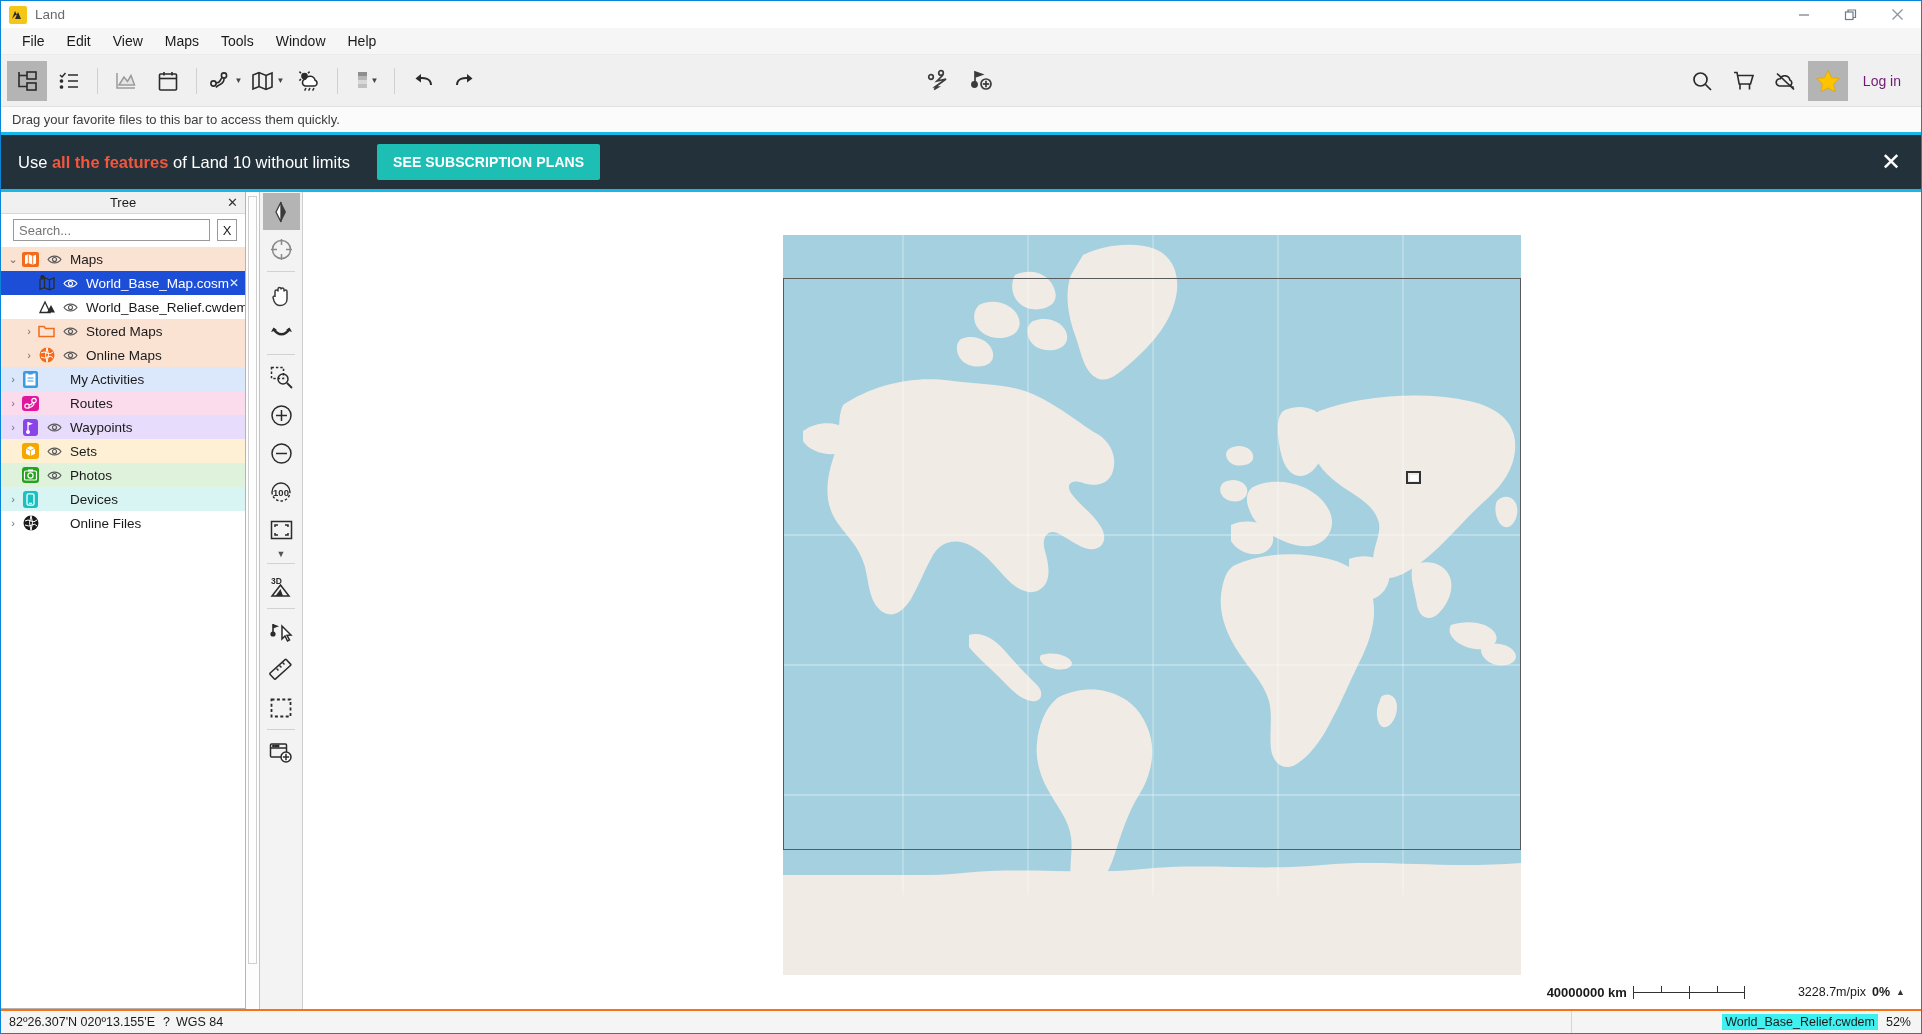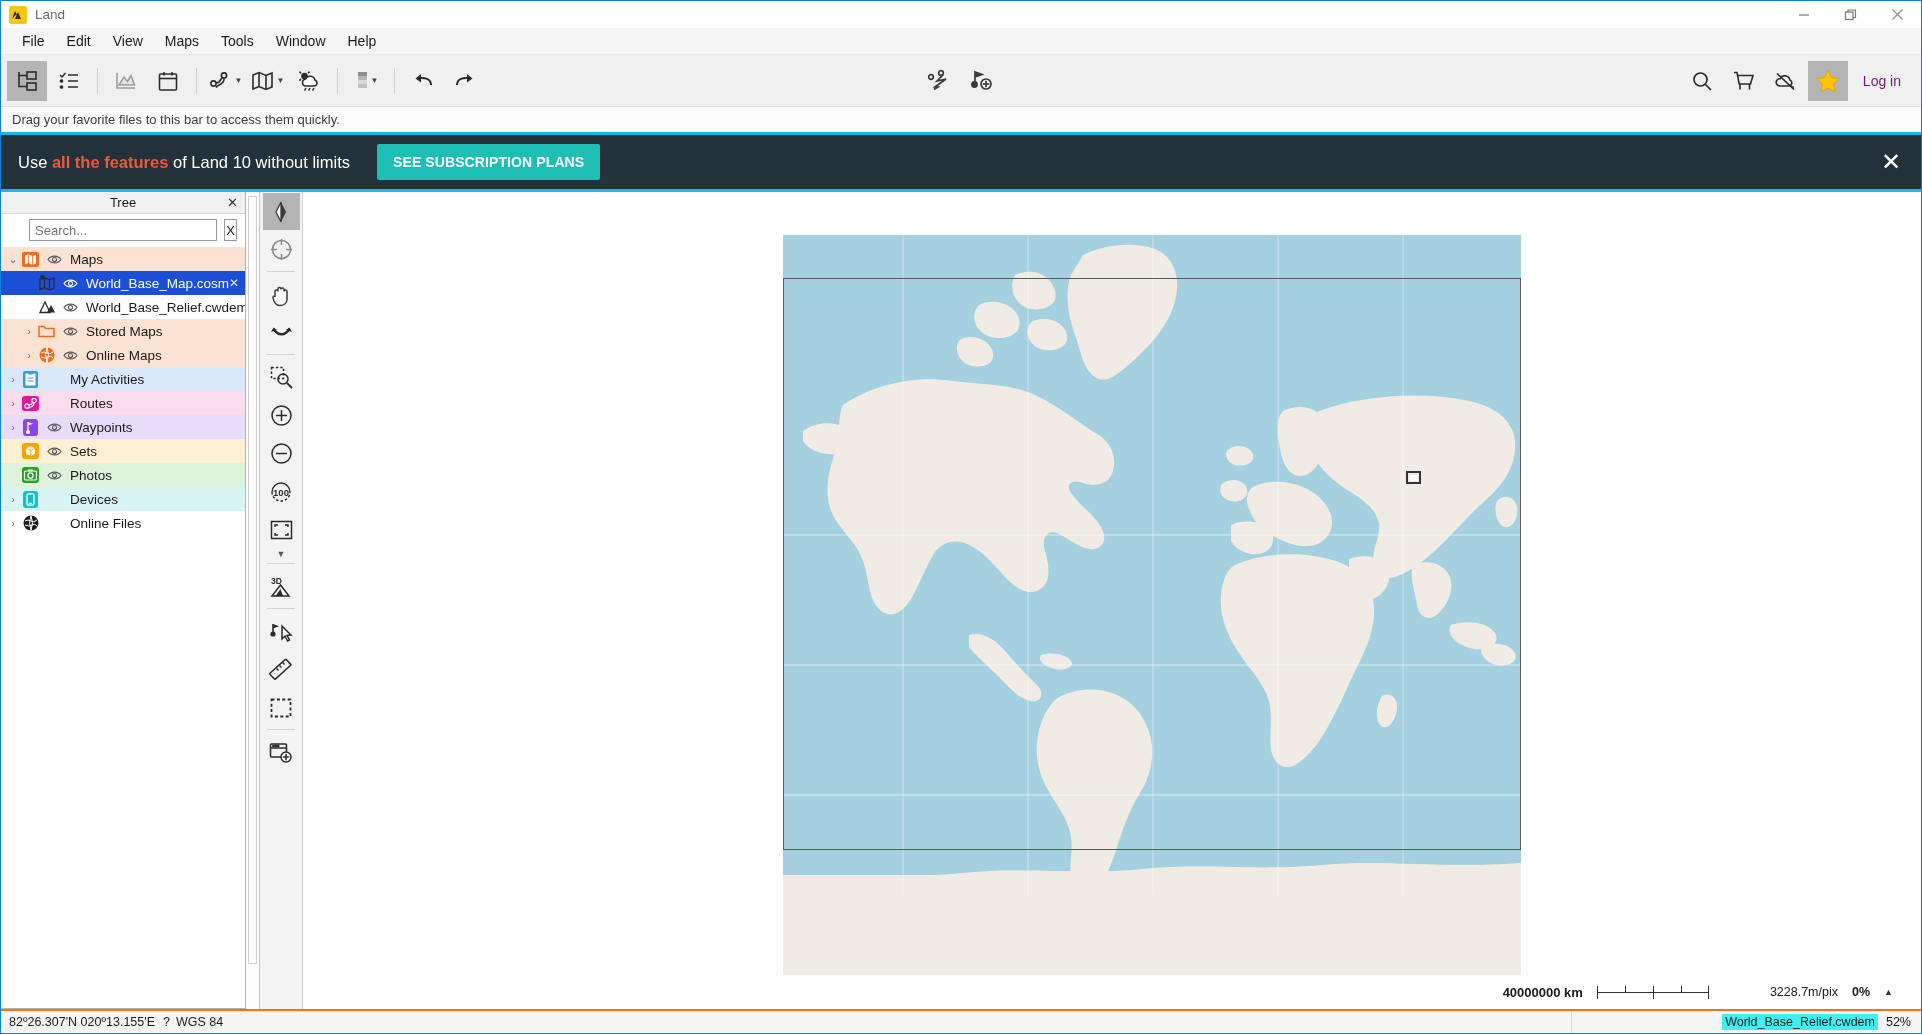--- a/index.html
+++ b/index.html
@@ -104,21 +104,21 @@
     display: flex; flex-direction: column;
     border: 1px solid #b4b4b4; border-top: none; border-left: none;
     position: relative;
   }
   .tree-header {
     height: 22px; background: #f0f0f0; display: flex; align-items: center;
     justify-content: center; position: relative; font-size: 13px;
     border-bottom: 1px solid #d8d8d8;
   }
   .tree-header-close { position: absolute; right: 7px; font-size: 13px; color: #333; }
-  .tree-search-row { display: flex; align-items: flex-end; padding: 5px 8px 6px 28px; gap: 7px; }
+  .tree-search-row { display: flex; align-items: flex-end; padding: 5px 8px 6px 12px; gap: 7px; }
   .tree-search-input {
     flex: 1; height: 22px; border: 1px solid #9a9a9a; background: #fff;
     font-size: 13px; padding: 0 5px; color: #7a7a7a;
     font-family: "Liberation Sans", sans-serif;
   }
   .tree-clear {
     width: 20px; height: 22px; border: 1px solid #9a9a9a; background: #fff;
     font-size: 13px; display: flex; align-items: center; justify-content: center;
     font-family: "Liberation Sans", sans-serif;
   }
@@ -169,23 +169,23 @@
   .map-img { position: absolute; left: 480px; top: 43px; width: 738px; height: 740px; }
   .ocean-rect { position: absolute; background: #a5d0e0; }
   .land-rect { position: absolute; background: #f0ece5; }
   .map-frame {
     position: absolute; left: 480px; top: 86px; width: 738px; height: 572px;
     border: 1px solid #5a5a5a; pointer-events: none;
   }
 
   
   .scalebar {
-    position: absolute; right: 22px; bottom: 6px; height: 22px;
+    position: absolute; right: 10px; bottom: 6px; height: 22px;
     background: rgba(255,255,255,0.92);
-    display: flex; align-items: center; padding: 0 6px; gap: 14px;
+    display: flex; align-items: center; padding: 0 6px; gap: 6px;
     font-size: 12.5px;
   }
   .scale-km { font-weight: bold; font-size: 13px; }
   .scale-ruler { position: relative; width: 112px; height: 13px; }
   .scale-ruler .base { position: absolute; left: 0; right: 0; top: 6px; height: 1px; background: #333; }
   .scale-ruler .tick { position: absolute; width: 1px; background: #333; }
   .scale-mpp { font-size: 12.5px; margin-left: 47px; }
   .scale-pct { font-weight: bold; font-size: 12.5px; }
   .scale-tri { font-size: 9px; color: #333; }
 

